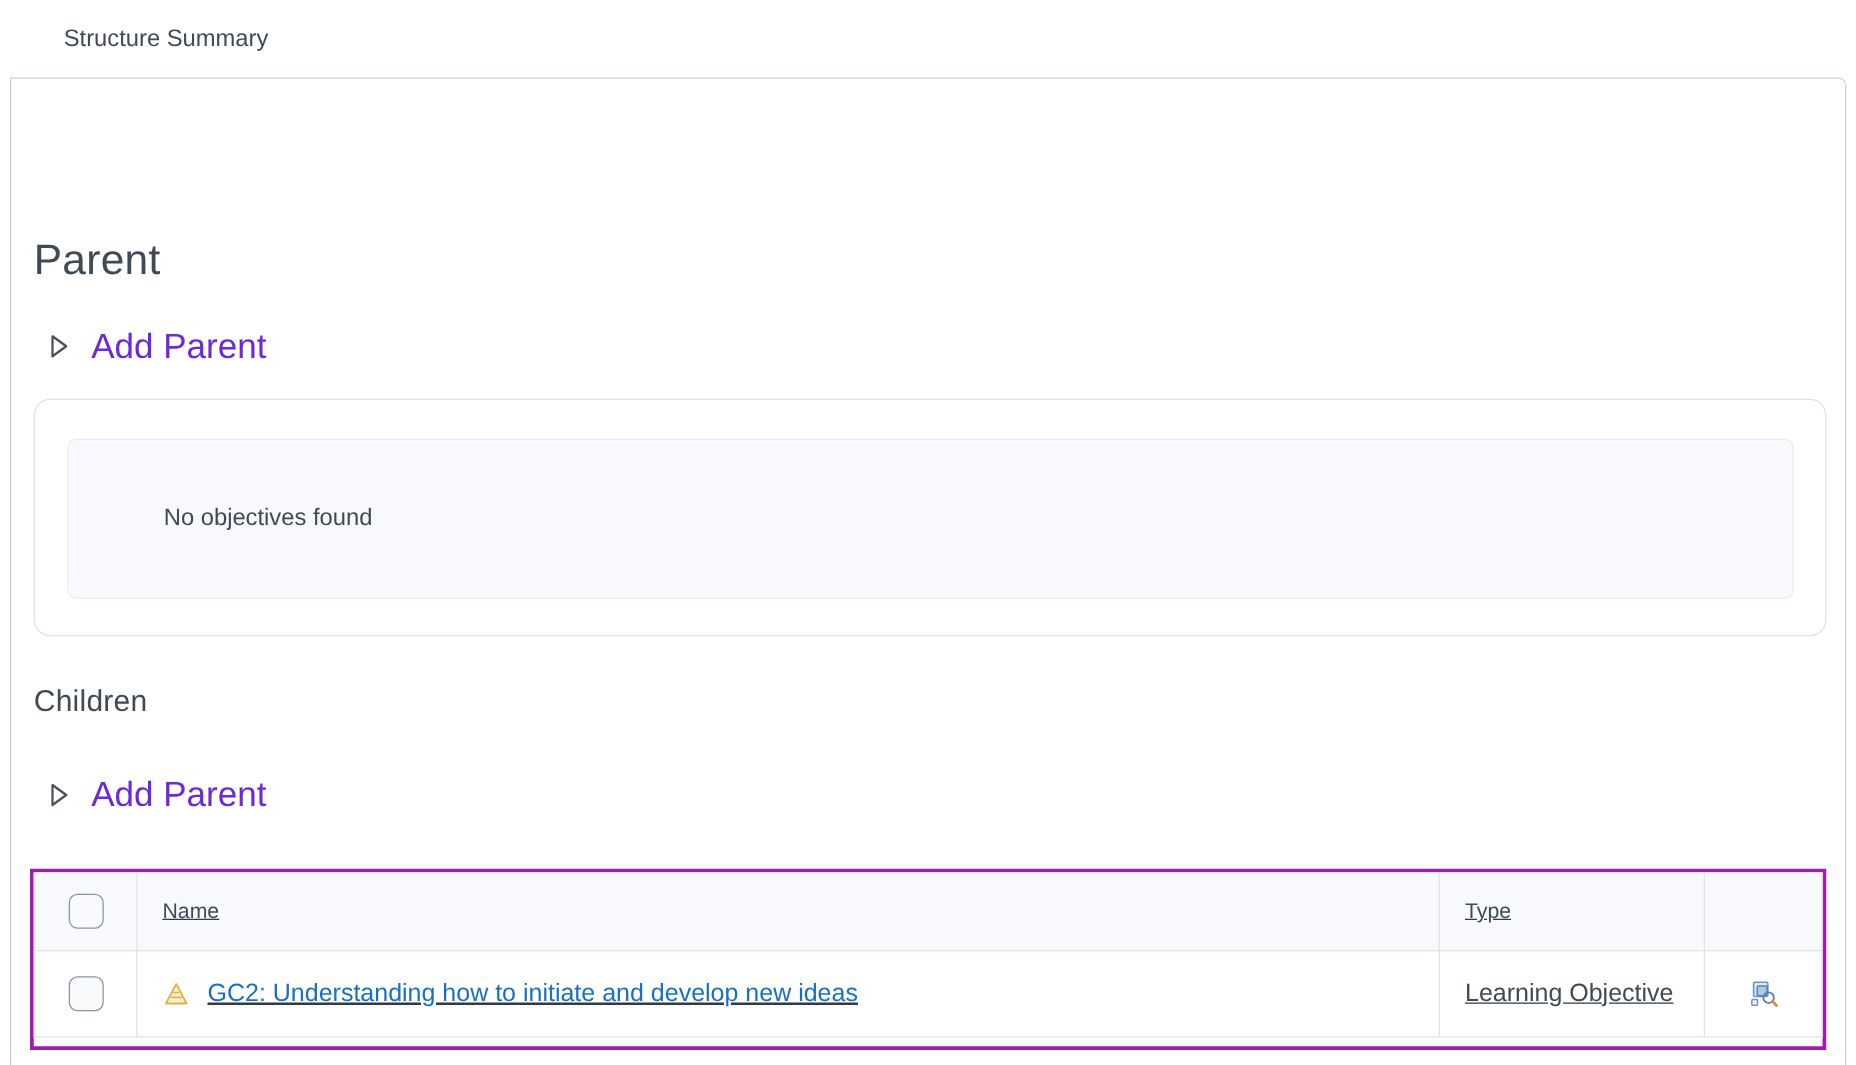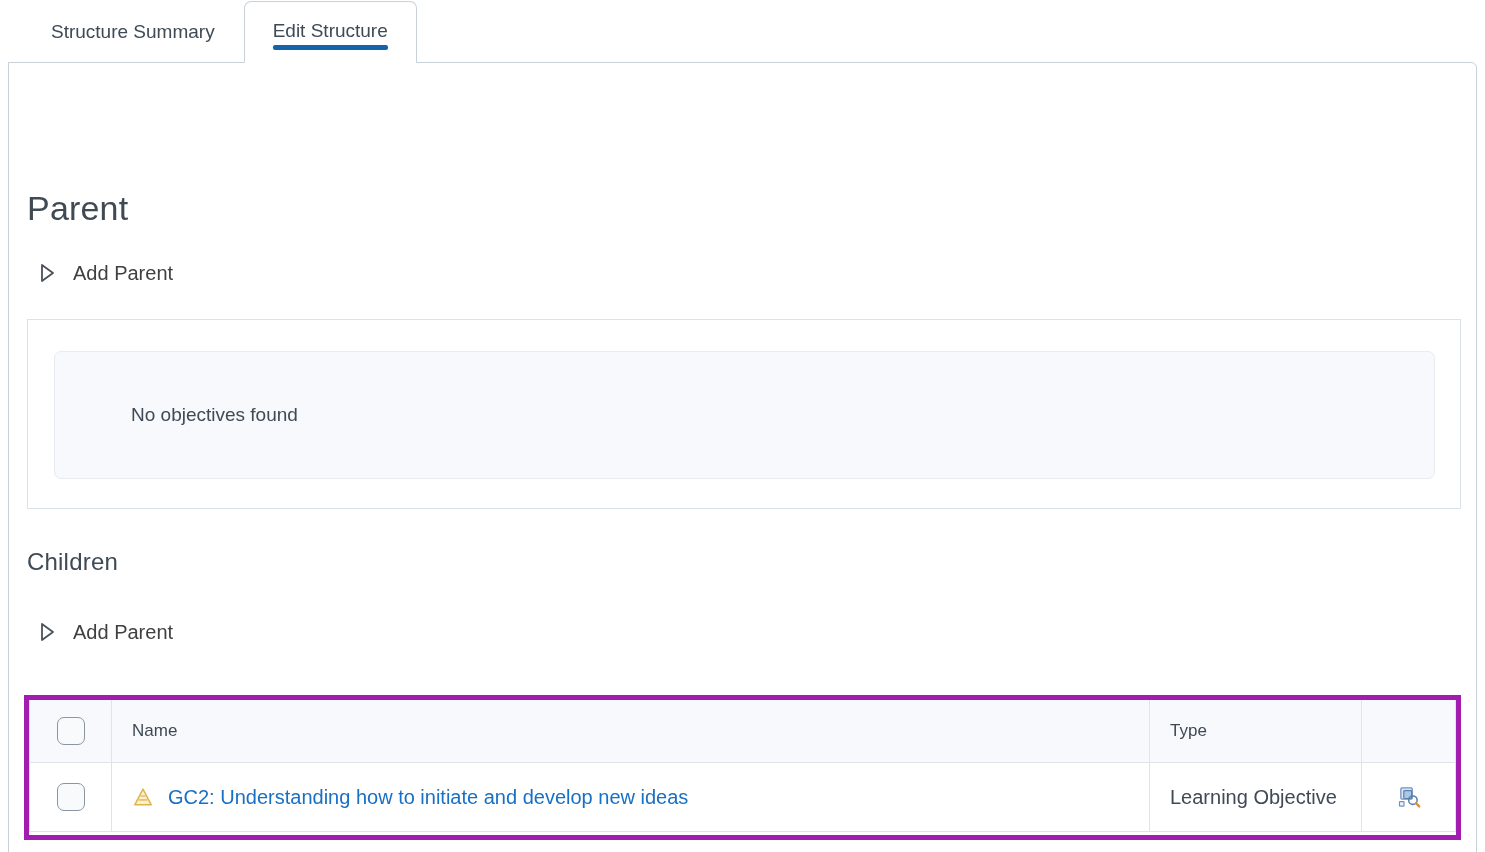--- a/index.html
+++ b/index.html
@@ -124,34 +124,34 @@
     cursor: pointer;
   }
   .add-parent-row { left: 28px; top: 198px; }
   .add-child-row  { left: 28px; top: 557px; }
   .disclosure {
     width: 20px;
     height: 24px;
     display: block;
   }
   .add-link {
-    font-size: 20px;
-    color: #404040;
+    font-size: 28px;
+    color: #6d28d9;
   }
 
   
   .empty-card {
     position: absolute;
     left: 18px;
     top: 256px;
     width: 1434px;
     height: 190px;
     box-sizing: border-box;
     border: 1px solid #dbe2e9;
-    border-radius: 0;
+    border-radius: 13px;
     background: #ffffff;
   }
   .empty-inner {
     position: absolute;
     left: 26px;
     top: 31px;
     width: 1381px;
     height: 128px;
     box-sizing: border-box;
     background: #f7f9fc;
@@ -180,22 +180,23 @@
   }
 
   
   .table-highlight {
     position: absolute;
     left: 24px;
     top: 695px;
     width: 1437px;
     height: 145px;
     box-sizing: border-box;
-    border: 5px solid #a21caf;
-    background: #ffffff;
+    border: 3px solid #a21caf;
+    background: #ffffff;
+    text-decoration: underline;
   }
   table.grid {
     width: 100%;
     border-collapse: collapse;
     table-layout: fixed;
     background: #ffffff;
   }
   table.grid th, table.grid td {
     border: 1px solid #dde4ea;
     border-top: none;
@@ -265,24 +266,20 @@
   .type-text { font-size: 20px; color: #3f4a55; }
 
   .action-icon { width: 26px; height: 26px; display: block; cursor: pointer; }
 </style>
 </head>
 <body>
 
 <div class="tabstrip">
   <div class="tab tab-inactive">
     <span>Structure Summary</span>
-  </div>
-  <div class="tab tab-active">
-    <span>Edit Structure</span>
-    <span class="tab-underline"></span>
   </div>
 </div>
 
 <div class="content-panel">
   <div class="inner">
 
 
     <div class="section-title title-parents">Parent</div>
 
     <div class="add-row add-parent-row">

